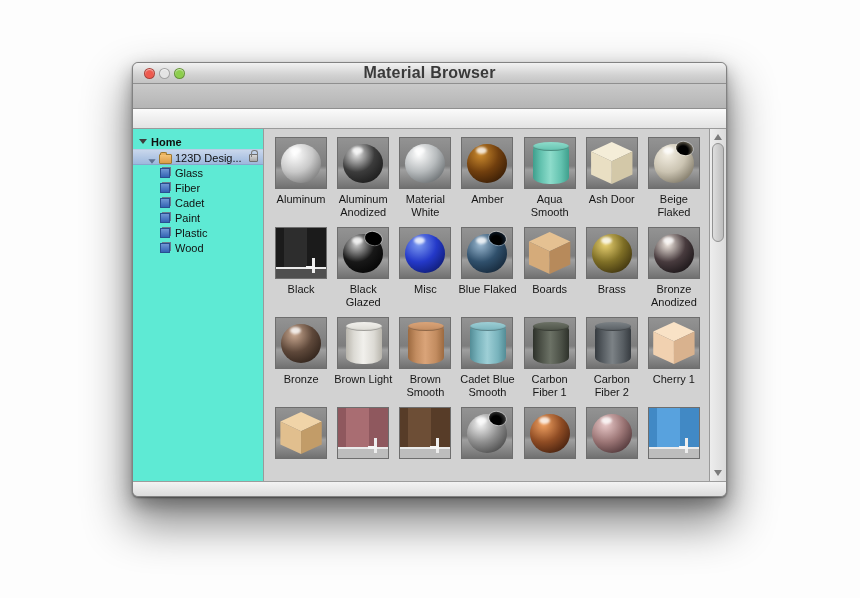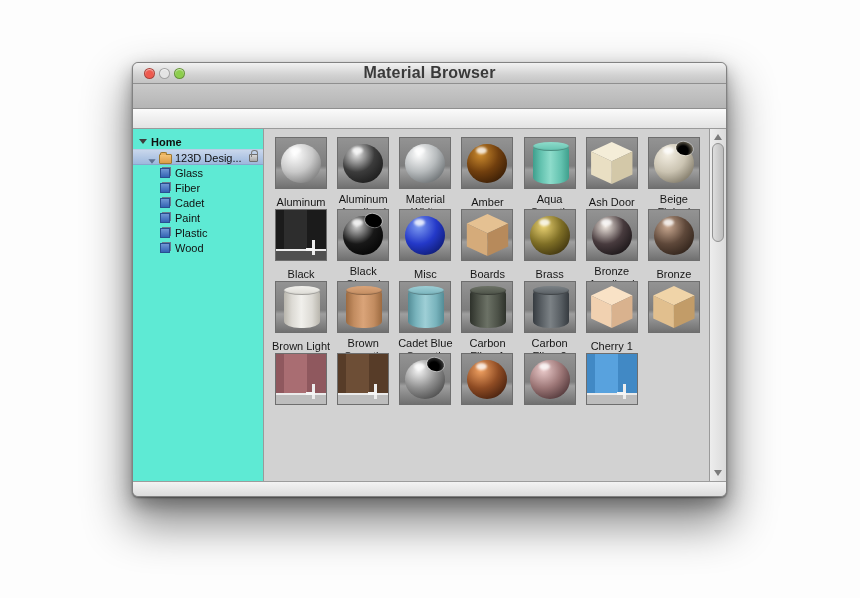--- a/index.html
+++ b/index.html
@@ -51,21 +51,21 @@
   .row-child { padding-left:27px; }
   .mat-icon { width:11px; height:11px; position:relative; flex:0 0 auto; }
   .mat-icon::before { content:""; position:absolute; right:0; top:0; width:7px; height:7px;
     background:#9daabb; border:1px solid #6b798c; }
   .mat-icon::after { content:""; position:absolute; left:0; bottom:0; width:8px; height:8px;
     background:linear-gradient(#6f97d4,#3463b4); border:1px solid #2a4e90; }
 
   
   .content { flex:1 1 auto; min-width:0; background:#d2d2d2; overflow:hidden; }
   .grid { display:grid; grid-template-columns:repeat(7,1fr); padding:8px 4px 0 6px; }
-  .cell { height:72px; display:flex; flex-direction:column; align-items:center; cursor:default;justify-content:space-between; }
+  .cell { height:90px; display:flex; flex-direction:column; align-items:center; cursor:default; }
   .thumb { width:52px; height:52px; flex:0 0 auto; position:relative; overflow:hidden;
     border:1px solid #6e6e6e;
     background:linear-gradient(#939393,#7d7d7d 56%,#9f9f9f 64%,#707070); }
   .thumb i { display:block; position:absolute; }
   .mat-label { margin-top:4px; font-size:11px; line-height:13px; color:#161616; text-align:center; }
 
   .sphere { left:5px; top:6px; width:40px; height:39px; border-radius:50%;
     background:radial-gradient(circle at 34% 26%, var(--a), var(--b) 46%, var(--c) 92%); }
   .glint { left:14px; top:9px; width:11px; height:7px; border-radius:50%;
     background:rgba(255,255,255,.8); filter:blur(1px); }
@@ -227,20 +227,28 @@
             <div class="mat-label">Black Glazed</div>
           </div>
           <div class="cell">
             <div class="thumb" style="--a: #7e9cf2; --b: #2439c9; --c: #0a1562;">
               <i class="sphere"></i>
               <i class="glint"></i>
             </div>
             <div class="mat-label">Misc</div>
           </div>
           <div class="cell">
+            <div class="thumb" style="--a: #9cbad2; --b: #30506c; --c: #0f1e2e;">
+              <i class="sphere"></i>
+              <i class="glint"></i>
+              <i class="hole"></i>
+            </div>
+            <div class="mat-label">Blue Flaked</div>
+          </div>
+          <div class="cell">
             <div class="thumb" style="--a: #e5c192; --b: #d5ab7a; --c: #b78a5b;">
               <i class="f-top"></i>
               <i class="f-left"></i>
               <i class="f-right"></i>
             </div>
             <div class="mat-label">Boards</div>
           </div>
           <div class="cell">
             <div class="thumb" style="--a: #ead272; --b: #7f6f26; --c: #302609;">
               <i class="sphere"></i>

